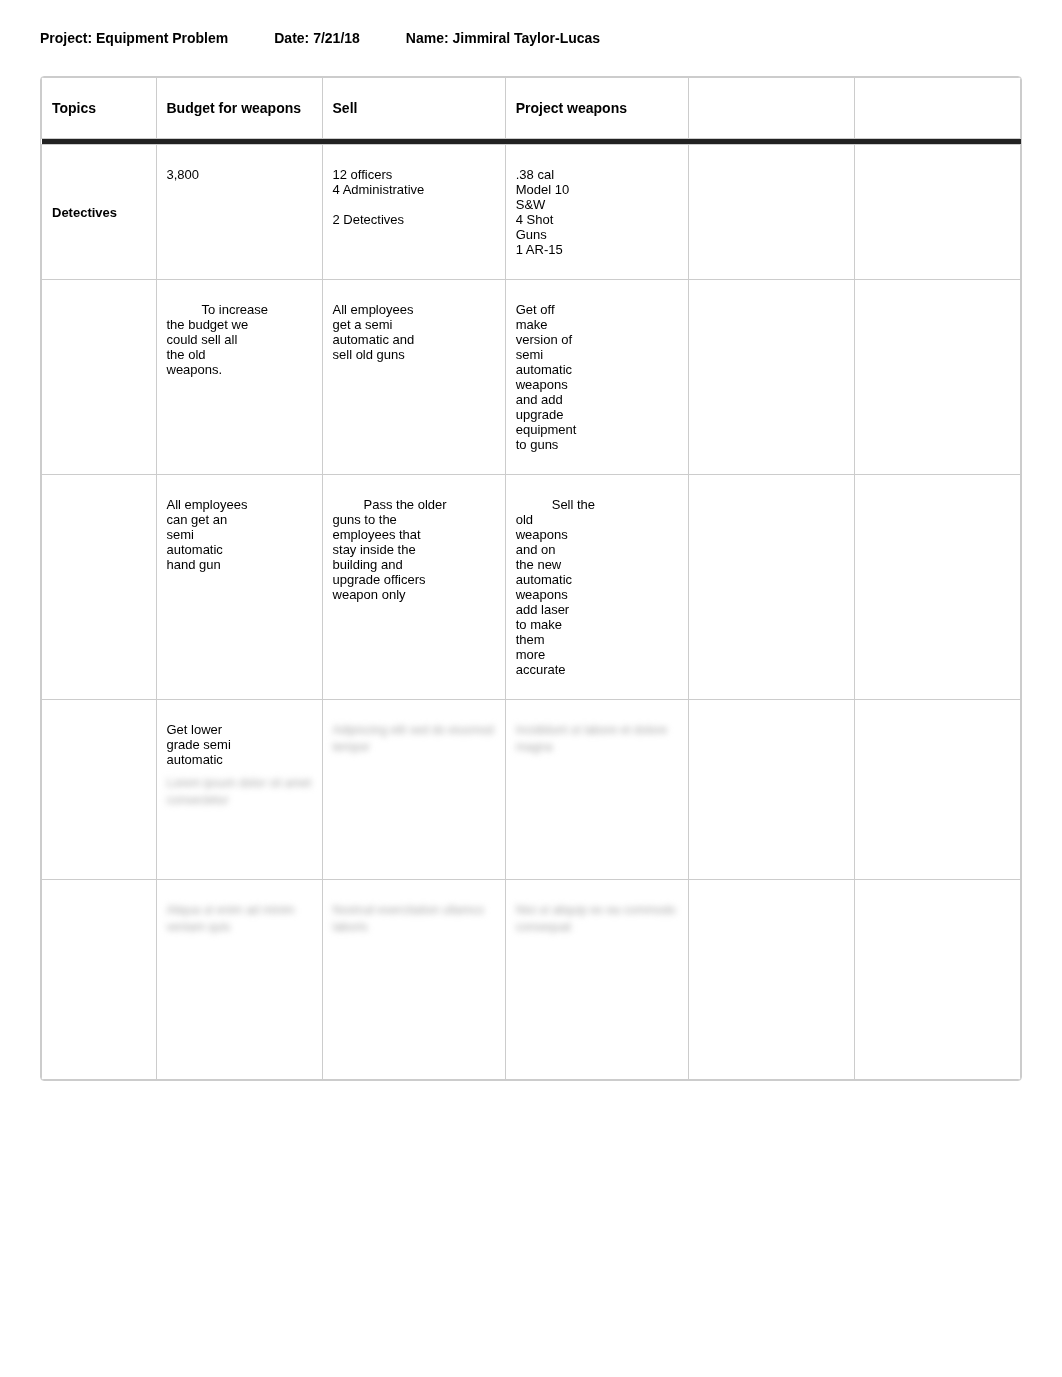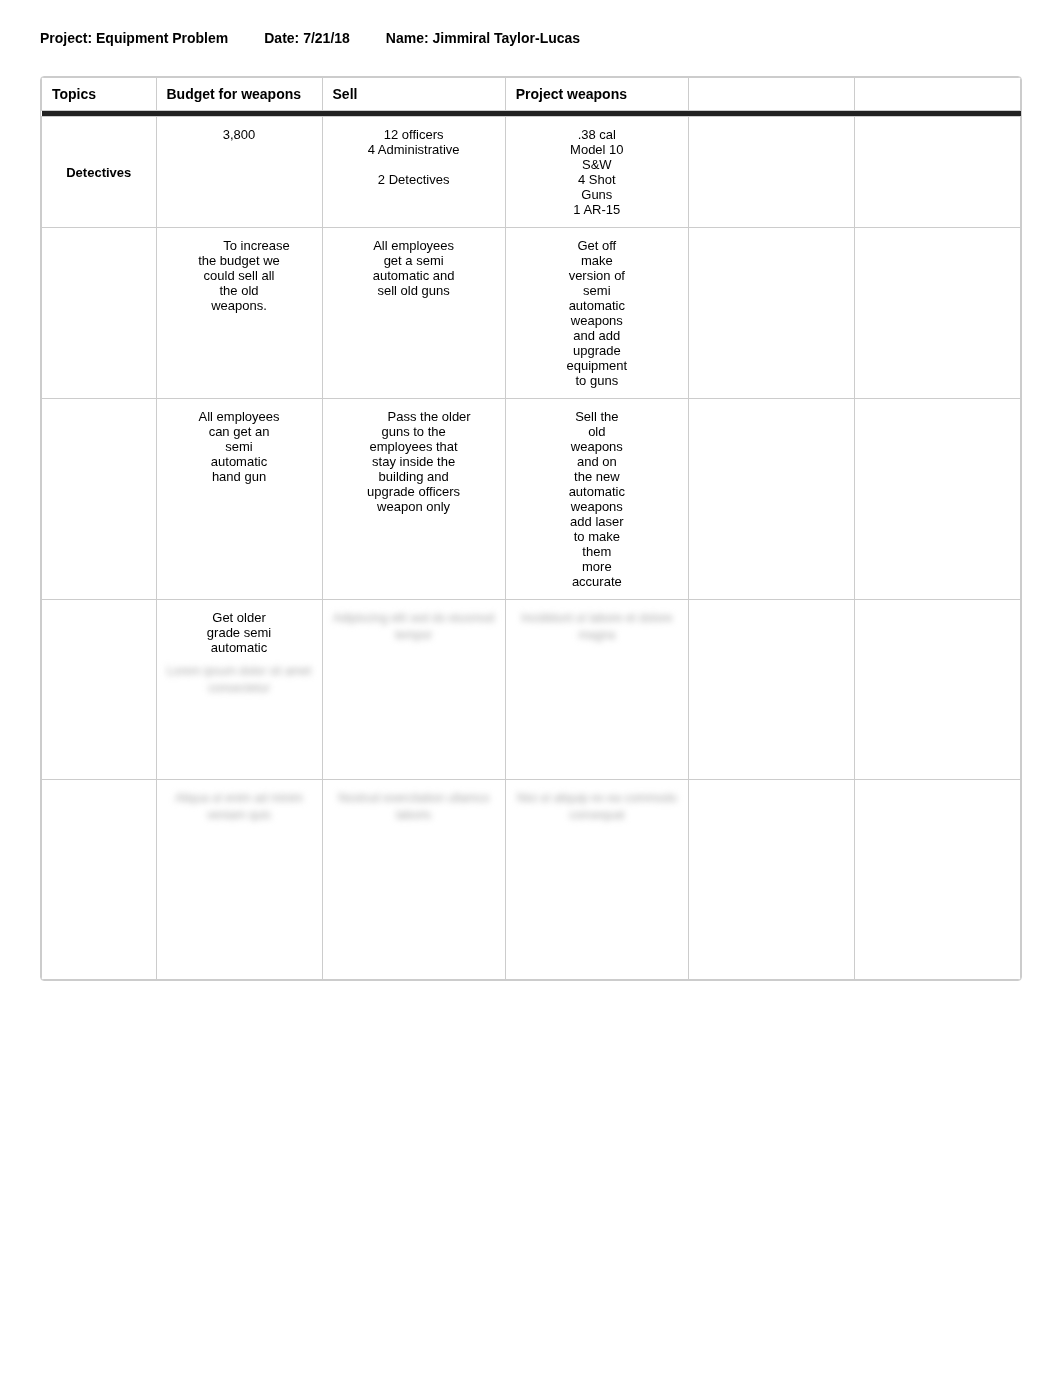--- a/index.html
+++ b/index.html
@@ -8,59 +8,58 @@
       background: #fff;
       color: #000;
       font-size: 14px;
       padding: 30px 40px;
     }
     .header-info {
       font-weight: bold;
       font-size: 14px;
       margin-bottom: 30px;
       display: flex;
-      gap: 36px;
+      gap: 46px;
     }
     .table-wrapper {
       border: 1px solid #ccc;
       border-radius: 4px;
       overflow: hidden;
     }
     table {
       width: 100%;
       border-collapse: collapse;
       table-layout: fixed;
     }
     col.col1 { width: 100px; }
     col.col2 { width: 145px; }
     col.col3 { width: 160px; }
     col.col4 { width: 160px; }
     col.col5 { width: 145px; }
     col.col6 { width: 145px; }
 
     thead tr.header-row th {
       border: 1px solid #ccc;
-      padding: 8px 10px;
+      padding: 22px 10px;
       text-align: left;
       font-weight: bold;
       vertical-align: top;
       background: #fff;
     }
     thead tr.dark-bar td {
       background: #222;
       height: 6px;
       padding: 0;
       border: none;
     }
     tbody tr td {
       border: 1px solid #ccc;
-      padding: 10px 10px;
+      padding: 22px 10px;
       vertical-align: top;
       font-size: 13px;
-      text-align: center;
     }
     .label-cell {
       font-weight: bold;
       vertical-align: middle;
     }
     .blurred {
       filter: blur(3px);
       color: #aaa;
       font-size: 12px;
       line-height: 1.4;
@@ -166,41 +165,41 @@
         <td>
           <span style="white-space: pre-line; margin-left: 31px;">Pass the older
 guns to the
 employees that
 stay inside the
 building and
 upgrade officers
 weapon only</span>
         </td>
         <td>
-          <span style="white-space: pre-line;">Sell the
+          <span style="white-space: pre-line; margin-left: 36px;">Sell the
 old
 weapons
 and  on
 the new
 automatic
 weapons
 add laser
 to make
 them
 more
 accurate</span>
         </td>
         <td></td>
         <td></td>
       </tr>
 
       <tr style="height:180px;">
         <td></td>
         <td>
-          <div style="white-space: pre-line; margin-bottom:8px;">Get older
+          <div style="white-space: pre-line; margin-bottom:8px;">Get lower
 grade semi
 automatic</div>
           <div class="blurred">Lorem ipsum dolor sit amet consectetur</div>
         </td>
         <td>
           <div class="blurred">Adipiscing elit sed do eiusmod tempor</div>
         </td>
         <td>
           <div class="blurred">Incididunt ut labore et dolore magna</div>
         </td>

